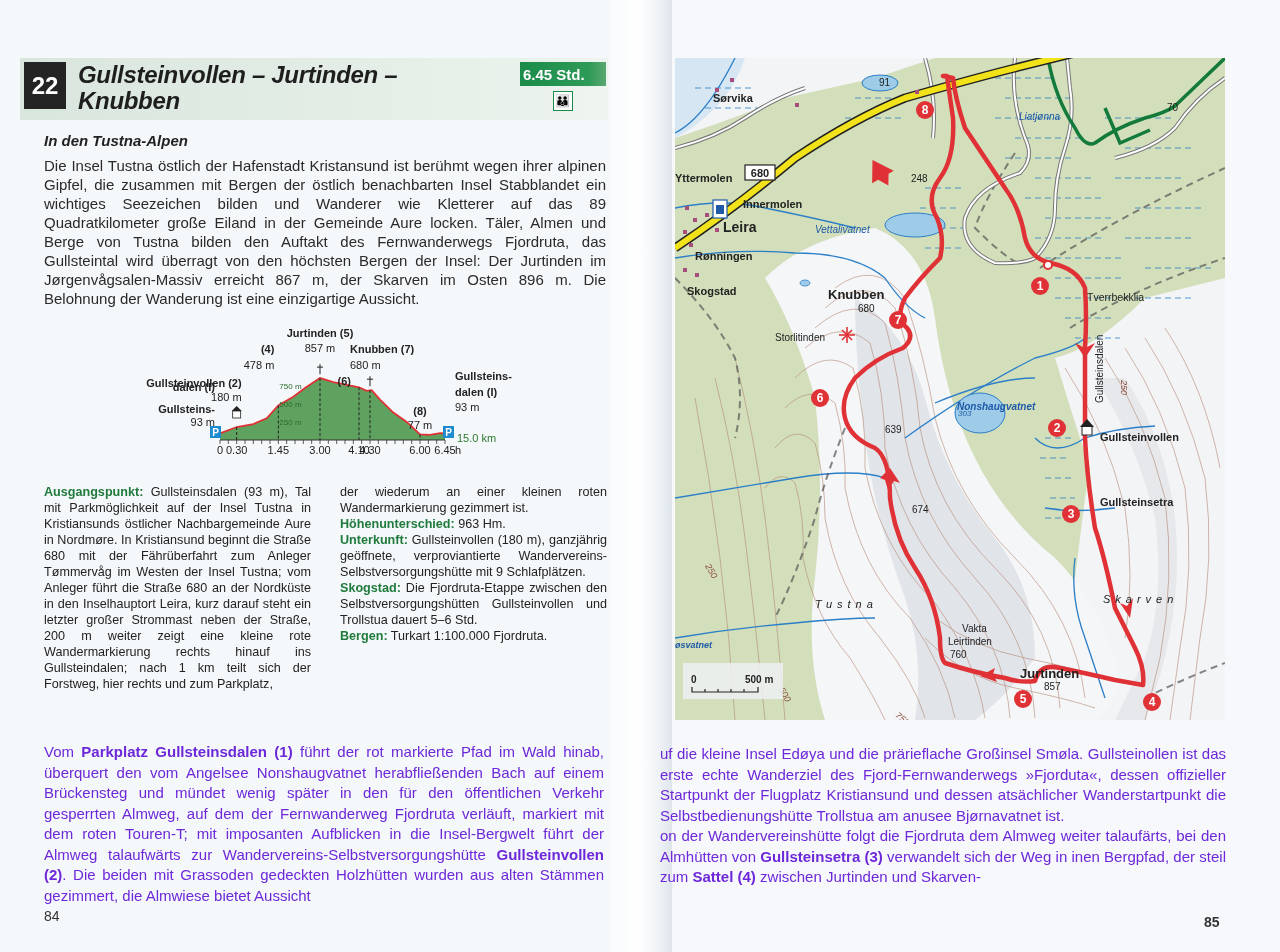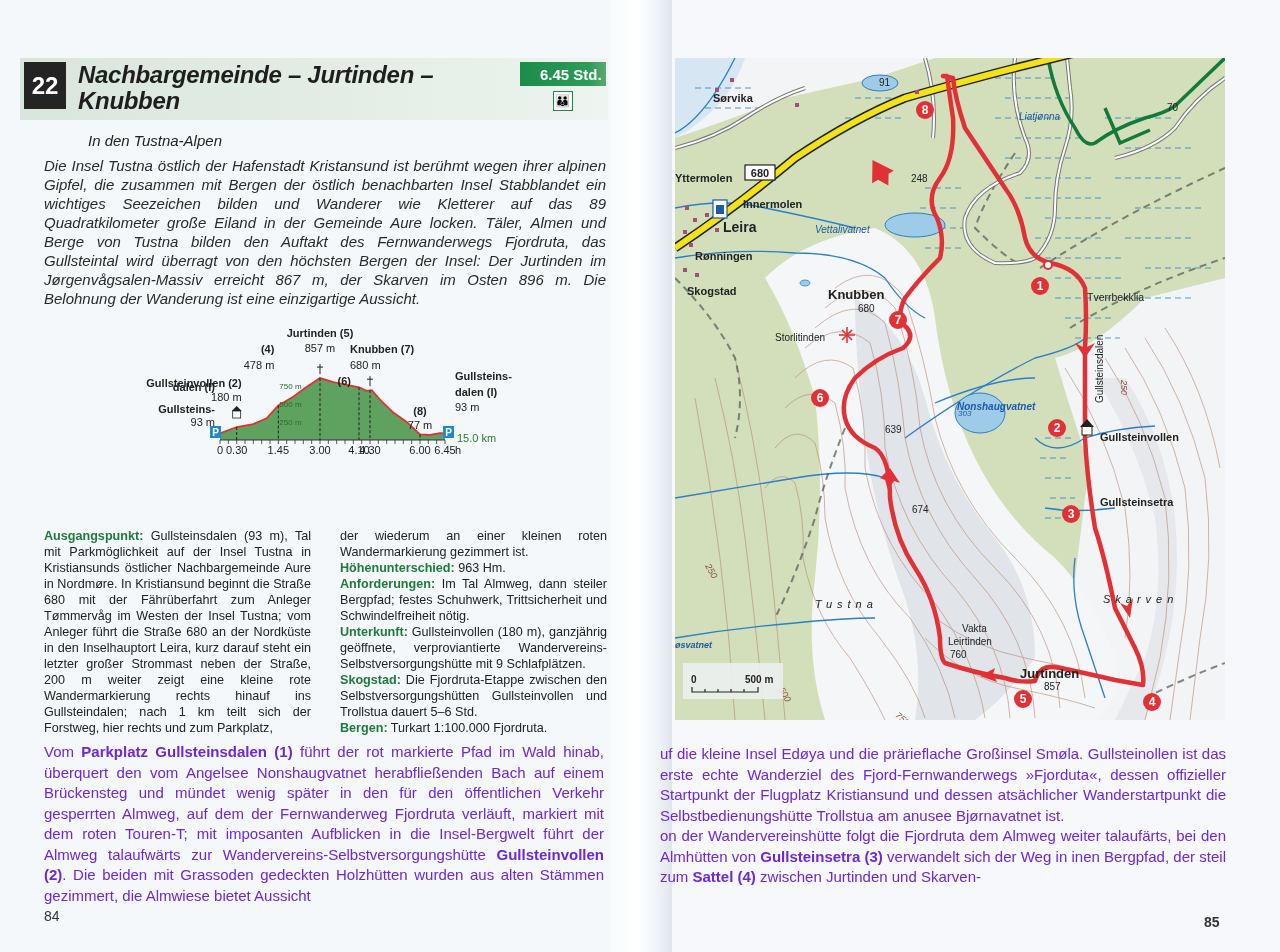--- a/index.html
+++ b/index.html
@@ -4,46 +4,46 @@
 <style>
   html,body{margin:0;padding:0;}
   body{width:1280px;height:952px;position:relative;overflow:hidden;background:#f7f9fb;font-family:"Liberation Sans",sans-serif;color:#222;}
   .page{position:absolute;top:0;height:952px;}
   .page-left{left:0;width:610px;background:#f4f8fa;}
   .page-right{left:672px;width:608px;background:#f6f8fb;}
   .spine{position:absolute;left:610px;width:62px;top:0;height:952px;background:linear-gradient(90deg,#f8fbfc 0%,#fff 45%,#eef2f6 80%,#dfe5ec 100%);}
   .title-bar{position:absolute;left:20px;top:58px;width:588px;height:62px;background:linear-gradient(90deg,#d9e6dd,#e6efe8 70%,#eef4f0);}
   .num-box{position:absolute;left:24px;top:62px;width:42px;height:47px;background:#242424;color:#fff;font-weight:bold;font-size:24px;display:flex;align-items:center;justify-content:center;}
   .title{position:absolute;left:78px;top:62px;font-size:24px;font-weight:bold;font-style:italic;line-height:26px;color:#1e1e1e;letter-spacing:-0.3px;}
-  .dur{position:absolute;left:520px;top:62px;width:86px;height:24px;background:linear-gradient(90deg,#1b8c4a,#2e9a58 80%,#5aa870);color:#fff;font-weight:bold;font-size:15px;display:flex;align-items:center;padding-left:20px;box-sizing:border-box;}
+  .dur{position:absolute;left:520px;top:62px;width:86px;height:24px;background:linear-gradient(90deg,#1b8c4a,#2e9a58 80%,#5aa870);color:#fff;font-weight:bold;font-size:15px;display:flex;align-items:center;padding-left:3px;box-sizing:border-box;}
   .family-icon{position:absolute;left:553px;top:91px;width:18px;height:18px;border:1px solid #1b8c4a;background:#fff;color:#1b8c4a;font-size:12px;display:flex;align-items:center;justify-content:center;}
-  .subtitle{position:absolute;left:44px;top:132px;font-size:15px;font-weight:normal;font-style:italic;margin-left:44px;}
-  .intro{position:absolute;left:44px;top:156px;width:562px;font-size:15px;font-style:italic;line-height:19px;text-align:justify;color:#2a2a2a;}
+  .subtitle{position:absolute;left:44px;top:132px;font-size:15px;font-weight:bold;font-style:italic;}
+  .intro{position:absolute;left:44px;top:156px;width:562px;font-size:15px;line-height:19px;text-align:justify;color:#2a2a2a;}
   .profile{position:absolute;left:140px;top:325px;width:380px;height:150px;}
-  .info-col{position:absolute;top:484px;width:267px;font-size:12.6px;line-height:16px;text-align:justify;color:#222;margin-top:44px;}
+  .info-col{position:absolute;top:484px;width:267px;font-size:12.6px;line-height:16px;text-align:justify;color:#222;}
   .info-col b{color:#1f7a3c;}
   .info-l{left:44px;}
   .info-r{left:340px;}
   .body-text{position:absolute;font-size:15px;line-height:20.5px;text-align:justify;color:#6d28d9;}
   .body-left{left:44px;top:742px;width:560px;}
   .body-right{left:660px;top:744px;width:566px;}
   .page-no{position:absolute;font-size:14px;color:#333;text-align:center;}
   .map{position:absolute;left:675px;top:58px;width:550px;height:662px;overflow:hidden;background:#eef1f3;}
 </style>
 </head>
 <body>
 
 <div class="page page-left"></div>
 <div class="spine"></div>
 <div class="page page-right"></div>
 
 <div class="title-bar"></div>
 <div class="num-box">22</div>
 <div class="title">
-  <div>Nachbargemeinde – Jurtinden –</div>
+  <div>Gullsteinvollen – Jurtinden –</div>
   <div>Knubben</div>
 </div>
 <div class="dur">6.45 Std.</div>
 <div class="family-icon">👪</div>
 
 <div class="subtitle">In den Tustna-Alpen</div>
 <div class="intro">Die Insel Tustna östlich der Hafenstadt Kristansund ist berühmt wegen ihrer alpinen Gipfel, die zusammen mit Bergen der östlich benachbarten Insel Stabblandet ein wichtiges Seezeichen bilden und Wanderer wie Kletterer auf das 89 Quadratkilometer große Eiland in der Gemeinde Aure locken. Täler, Almen und Berge von Tustna bilden den Auftakt des Fernwanderwegs Fjordruta, das Gullsteintal wird überragt von den höchsten Bergen der Insel: Der Jurtinden im Jørgenvågsalen-Massiv erreicht 867 m, der Skarven im Osten 896 m. Die Belohnung der Wanderung ist eine einzigartige Aussicht.</div>
 
 <svg class="profile" id="profile" viewBox="0 0 380 150">
     <path d="M80 115 L80.0 108.3 L96.7 102.0 L113.3 99.1 L126.7 93.3 L138.3 80.5 L153.3 71.7 L165.0 63.0 L180.0 53.1 L193.3 57.2 L219.0 62.3 L226.7 65.9 L231.7 65.2 L240.0 74.6 L253.3 87.6 L266.7 96.9 L280.0 109.4 L290.0 109.9 L300.0 108.1 L305.0 108.3 L305 115 Z" fill="#5fa25f"></path>
@@ -122,21 +122,20 @@
     <rect x="303" y="101" width="11" height="12" fill="#1e8ad0"></rect>
     <text x="308.5" y="111" font-size="10" font-weight="bold" text-anchor="middle" fill="#fff" font-family="Liberation Sans, sans-serif">P</text>
   </svg>
 
 <div class="info-col info-l" id="info-left">
     <span style="display: block;"><b>Ausgangspunkt:</b> Gullsteinsdalen (93 m), Tal mit Parkmöglichkeit auf der Insel Tustna in Kristiansunds östlicher Nachbargemeinde Aure in Nordmøre. In Kristiansund beginnt die Straße 680 mit der Fährüberfahrt zum Anleger Tømmervåg im Westen der Insel Tustna; vom Anleger führt die Straße 680 an der Nordküste in den Inselhauptort Leira, kurz darauf steht ein letzter großer Strommast neben der Straße, 200 m weiter zeigt eine kleine rote Wandermarkierung rechts hinauf ins Gullsteindalen; nach 1 km teilt sich der Forstweg, hier rechts und zum Parkplatz,</span>
   </div>
 <div class="info-col info-r" id="info-right">
     <span style="display: block;">der wiederum an einer kleinen roten Wandermarkierung gezimmert ist.</span>
     <span style="display: block;"><b>Höhenunterschied:</b> 963 Hm.</span>
-    <span style="display: block;"><b>Anforderungen:</b> Im Tal Almweg, dann steiler Bergpfad; festes Schuhwerk, Trittsicherheit und Schwindelfreiheit nötig.</span>
     <span style="display: block;"><b>Unterkunft:</b> Gullsteinvollen (180 m), ganzjährig geöffnete, verproviantierte Wandervereins-Selbstversorgungshütte mit 9 Schlafplätzen.</span>
     <span style="display: block;"><b>Skogstad:</b> Die Fjordruta-Etappe zwischen den Selbstversorgungshütten Gullsteinvollen und Trollstua dauert 5–6 Std.</span>
     <span style="display: block;"><b>Bergen:</b> Turkart 1:100.000 Fjordruta.</span>
   </div>
 
 <div class="body-text body-left" id="body-left">Vom <b>Parkplatz Gullsteinsdalen (1)</b> führt der rot markierte Pfad im Wald hinab, überquert den vom Angelsee Nonshaugvatnet herabfließenden Bach auf einem Brückensteg und mündet wenig später in den für den öffentlichen Verkehr gesperrten Almweg, auf dem der Fernwanderweg Fjordruta verläuft, markiert mit dem roten Touren-T; mit imposanten Aufblicken in die Insel-Bergwelt führt der Almweg talaufwärts zur Wandervereins-Selbstversorgungshütte <b>Gullsteinvollen (2)</b>. Die beiden mit Grassoden gedeckten Holzhütten wurden aus alten Stämmen gezimmert, die Almwiese bietet Aussicht</div>
 <div class="page-no" style="left:44px;top:908px;">84</div>
 
 <div class="map">
 <svg width="550" height="662" viewBox="0 0 550 662" xmlns="http://www.w3.org/2000/svg">

